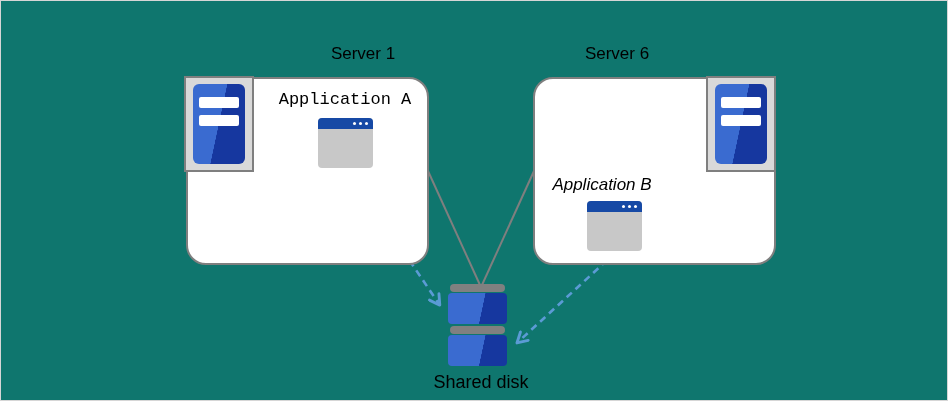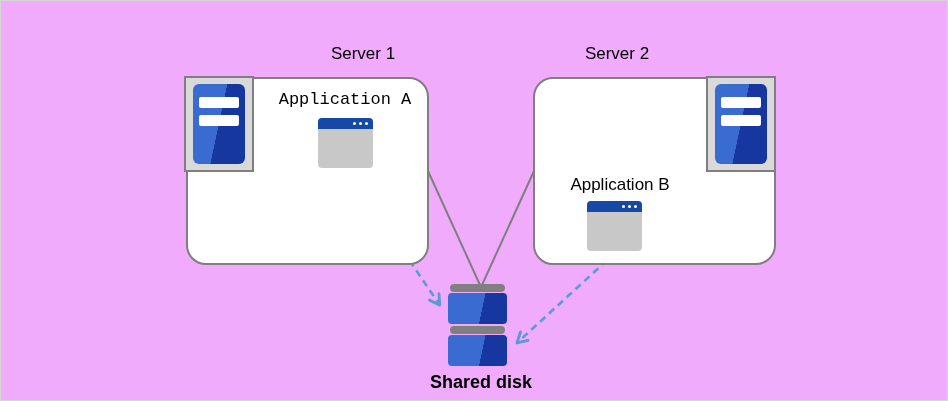--- a/index.html
+++ b/index.html
@@ -1,17 +1,17 @@
 <!DOCTYPE html>
 <html style="--canvas-border: #d6d6d6; --box-border: #7f7f7f; --connector-gray: #7f7f7f; --arrow-blue: #5b9bd5; --icon-frame-fill: #d9d9d9; --blue-light: #3a6bd0; --blue-dark: #16379f; --titlebar-blue: #1649a5; --window-body-gray: #c8c8c8; --bar-gray: #808080; --text-black: #000000;"><head>
 <meta charset="utf-8">
 <style>
   html,body{margin:0;padding:0;background:#fff;}
   .canvas{
-    position:relative;width:948px;height:401px;background:#f0abfc;
+    position:relative;width:948px;height:401px;background:#0f766e;
     border:1px solid var(--canvas-border,#d6d6d6);box-sizing:border-box;
     font-family:"Liberation Sans",sans-serif;color:var(--text-black,#000);
     overflow:hidden;
   }
   .label{
     position:absolute;text-align:center;font-size:17px;line-height:20px;
     color:var(--text-black,#000);white-space:nowrap;
   }
   
   svg.connectors{position:absolute;left:0;top:0;width:948px;height:401px;}
@@ -82,21 +82,21 @@
     </defs>
     <line class="solid-line" x1="427" y1="170" x2="479" y2="284"></line>
     <line class="solid-line" x1="533" y1="170" x2="481" y2="284"></line>
     <line class="dashed-arrow" x1="348" y1="170" x2="438" y2="303" marker-end="url(#arrowhead)"></line>
     <line class="dashed-arrow" x1="615" y1="251" x2="517" y2="341" marker-end="url(#arrowhead)"></line>
   </svg>
 
   <div class="label" style="left:277px;top:43px;width:170px;">Server 1</div>
   <div class="group-box box1"></div>
 
-  <div class="label" style="left:531px;top:43px;width:170px;">Server 2</div>
+  <div class="label" style="left:531px;top:43px;width:170px;">Server 6</div>
   <div class="group-box box2"></div>
 
   <div class="tower-frame tower1">
     <div class="tower-body">
       <span class="tower-slot slot-a"></span>
       <span class="tower-slot slot-b"></span>
     </div>
   </div>
   <div class="tower-frame tower2">
     <div class="tower-body">
@@ -109,32 +109,32 @@
   <div class="win-icon winA">
     <div class="win-titlebar">
       <span class="win-dots">
           <i></i>
           <i></i>
           <i></i>
         </span>
     </div>
   </div>
 
-  <div class="label" style="left:534px;top:174px;width:170px;">Application B</div>
+  <div class="label" style="left:516px;top:174px;width:170px;font-style:italic;">Application B</div>
   <div class="win-icon winB">
     <div class="win-titlebar">
       <span class="win-dots">
           <i></i>
           <i></i>
           <i></i>
         </span>
     </div>
   </div>
 
   <div class="disk">
     <span class="disk-bar b1"></span>
     <span class="disk-body d1"></span>
     <span class="disk-bar b2"></span>
     <span class="disk-body d2"></span>
   </div>
-  <div class="label" style="left:395px;top:371px;width:170px;font-size:18px;font-weight:bold;">Shared disk</div>
+  <div class="label" style="left:395px;top:371px;width:170px;font-size:18px;">Shared disk</div>
 
 </div>
 
 </body></html>

